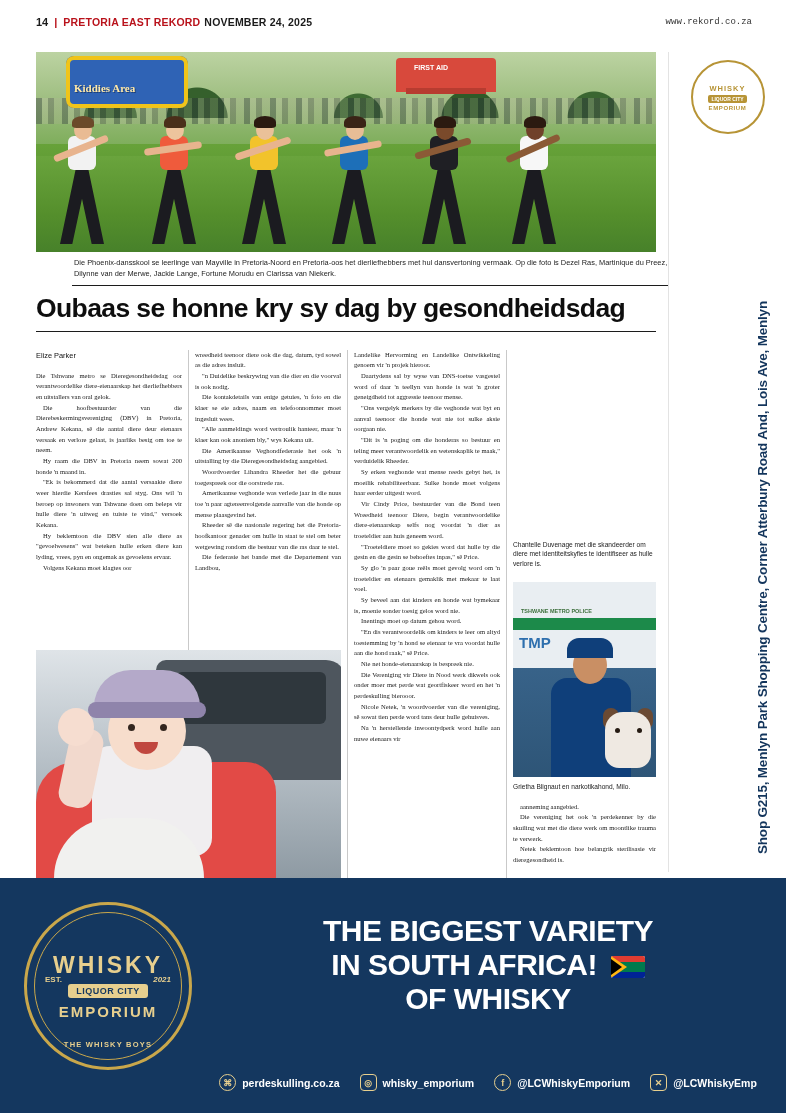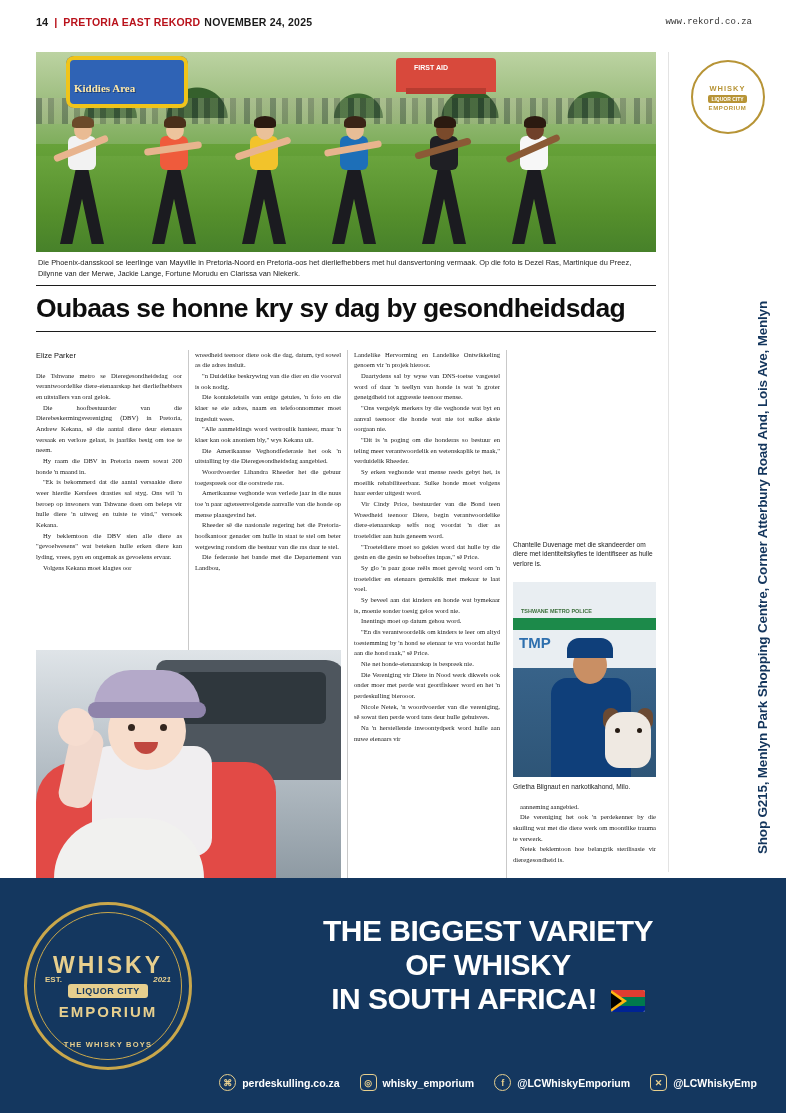--- a/index.html
+++ b/index.html
@@ -94,20 +94,21 @@
   }
   .dancer .hair{
     position:absolute; bottom:116px; left:18px; width:22px; height:12px; border-radius:50% 50% 20% 20%;
     background:#2b1a10;
   }
   .photo-caption{
     width:620px; padding:5px 2px 6px 2px;
     font-family:"Liberation Sans", sans-serif;
     font-size:7.4px; line-height:1.5; color:#222;
     border-bottom:1px solid #1c1c1c;
+    margin-left:36px;
   }
 
   
   .headline{
     width:620px; margin-top:9px;
     font-family:"Liberation Sans", sans-serif;
     font-weight:bold; font-size:26.5px; letter-spacing:-.6px;
     color:#0e0e0e; line-height:1.04;
     padding-bottom:8px;
     border-bottom:1px solid #1c1c1c;
@@ -480,28 +481,28 @@
       <div class="ba-year">2021</div>
       <div class="ba-w">WHISKY</div>
       <div class="ba-liq">LIQUOR CITY</div>
       <div class="ba-emp">EMPORIUM</div>
       <div class="ba-boys">THE WHISKY BOYS</div>
     </div>
   </div>
 
   <div class="ba-headline">
     <div>THE BIGGEST VARIETY</div>
-    <div>OF WHISKY</div>
     <div style="white-space:nowrap;">
       <span>IN SOUTH AFRICA!</span>
       <span class="flag">
         <span class="f-top"></span><span class="f-mid"></span><span class="f-bot"></span>
         <span class="f-green"></span><span class="f-yl"></span><span class="f-bk"></span>
       </span>
     </div>
+    <div>OF WHISKY</div>
   </div>
 
   <div class="ba-social">
     <span class="soc">
       <span class="soc-ic">⌘</span>
       <span>perdeskulling.co.za</span>
     </span>
     <span class="soc">
       <span class="soc-ic sq">◎</span>
       <span>whisky_emporium</span>

